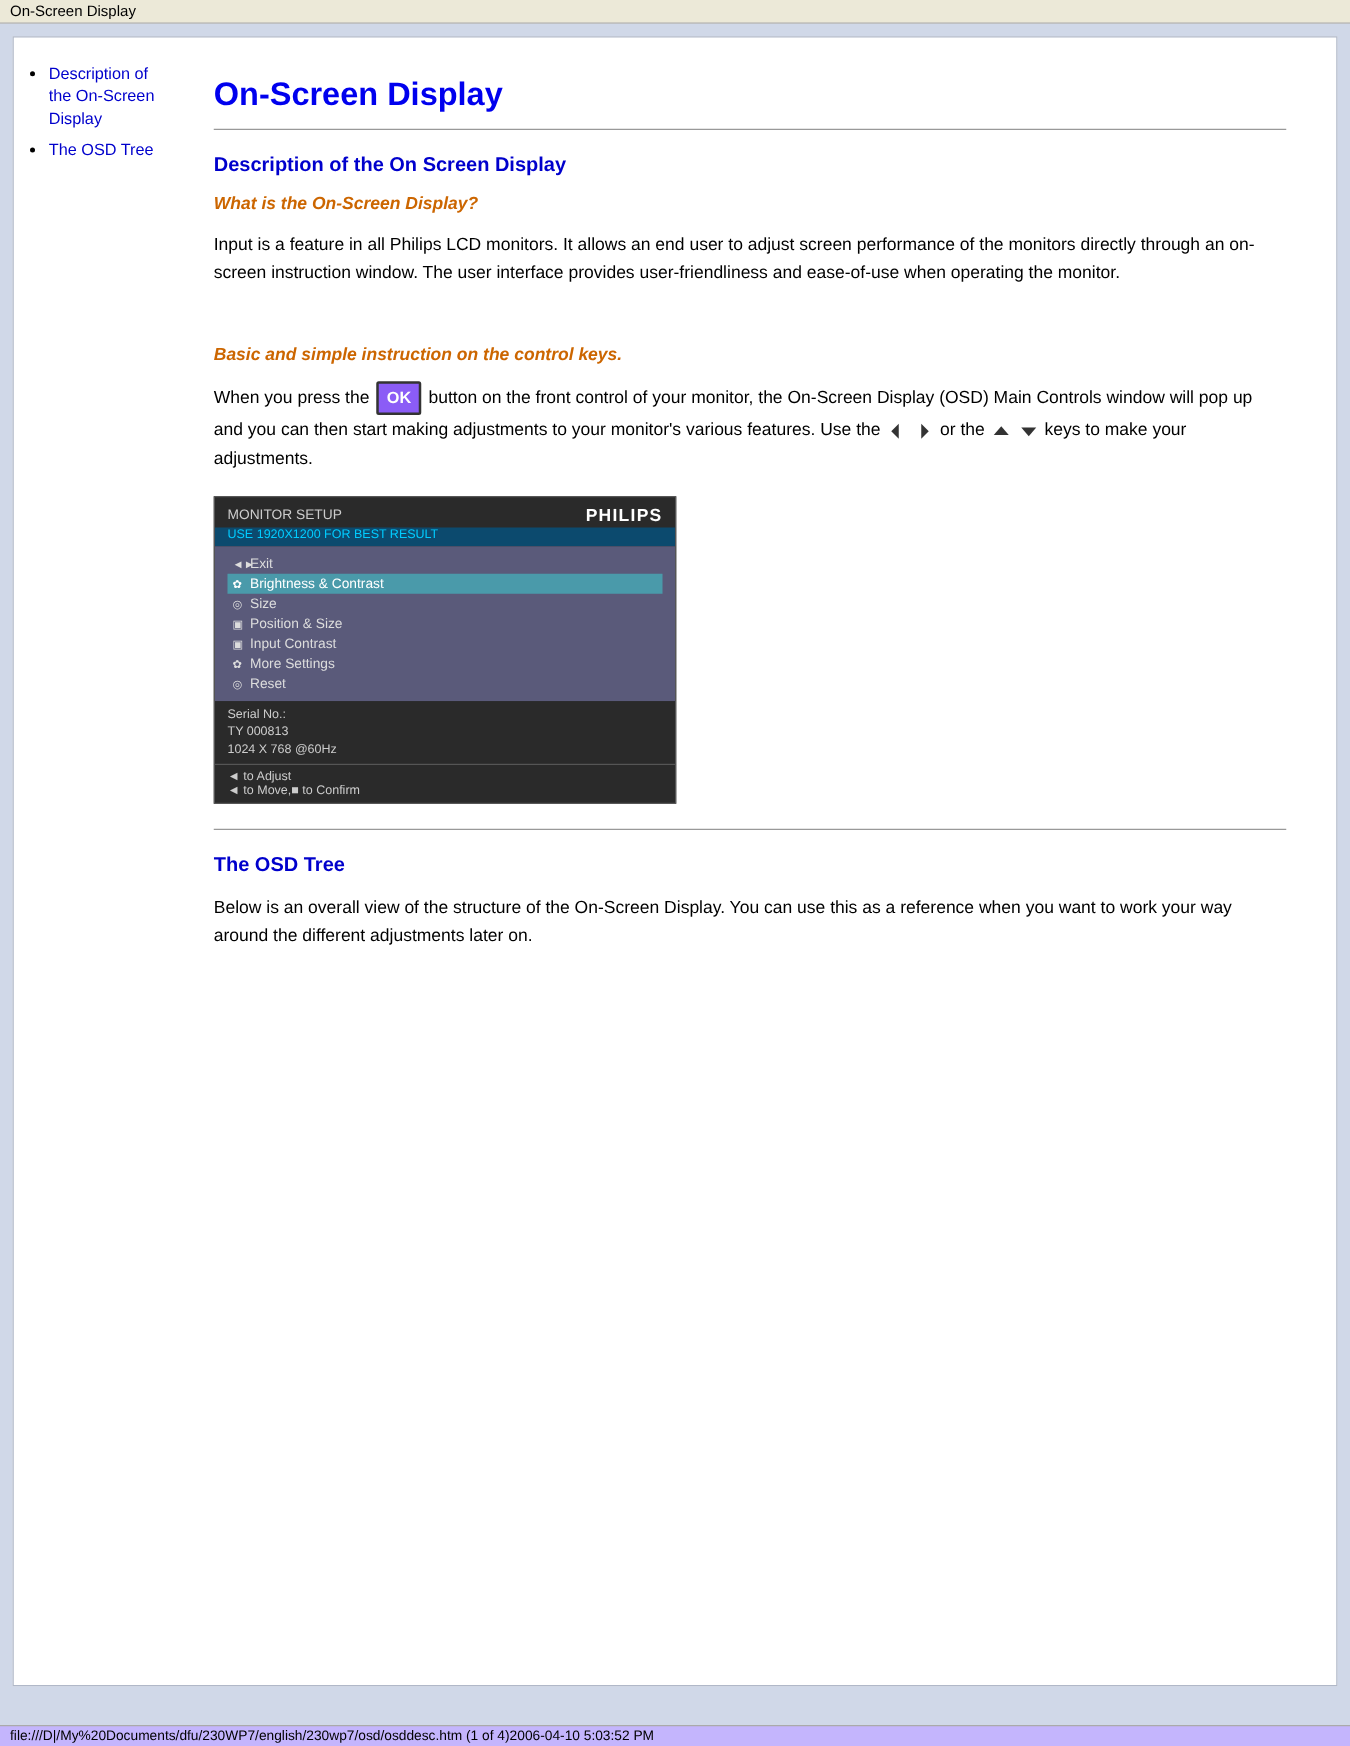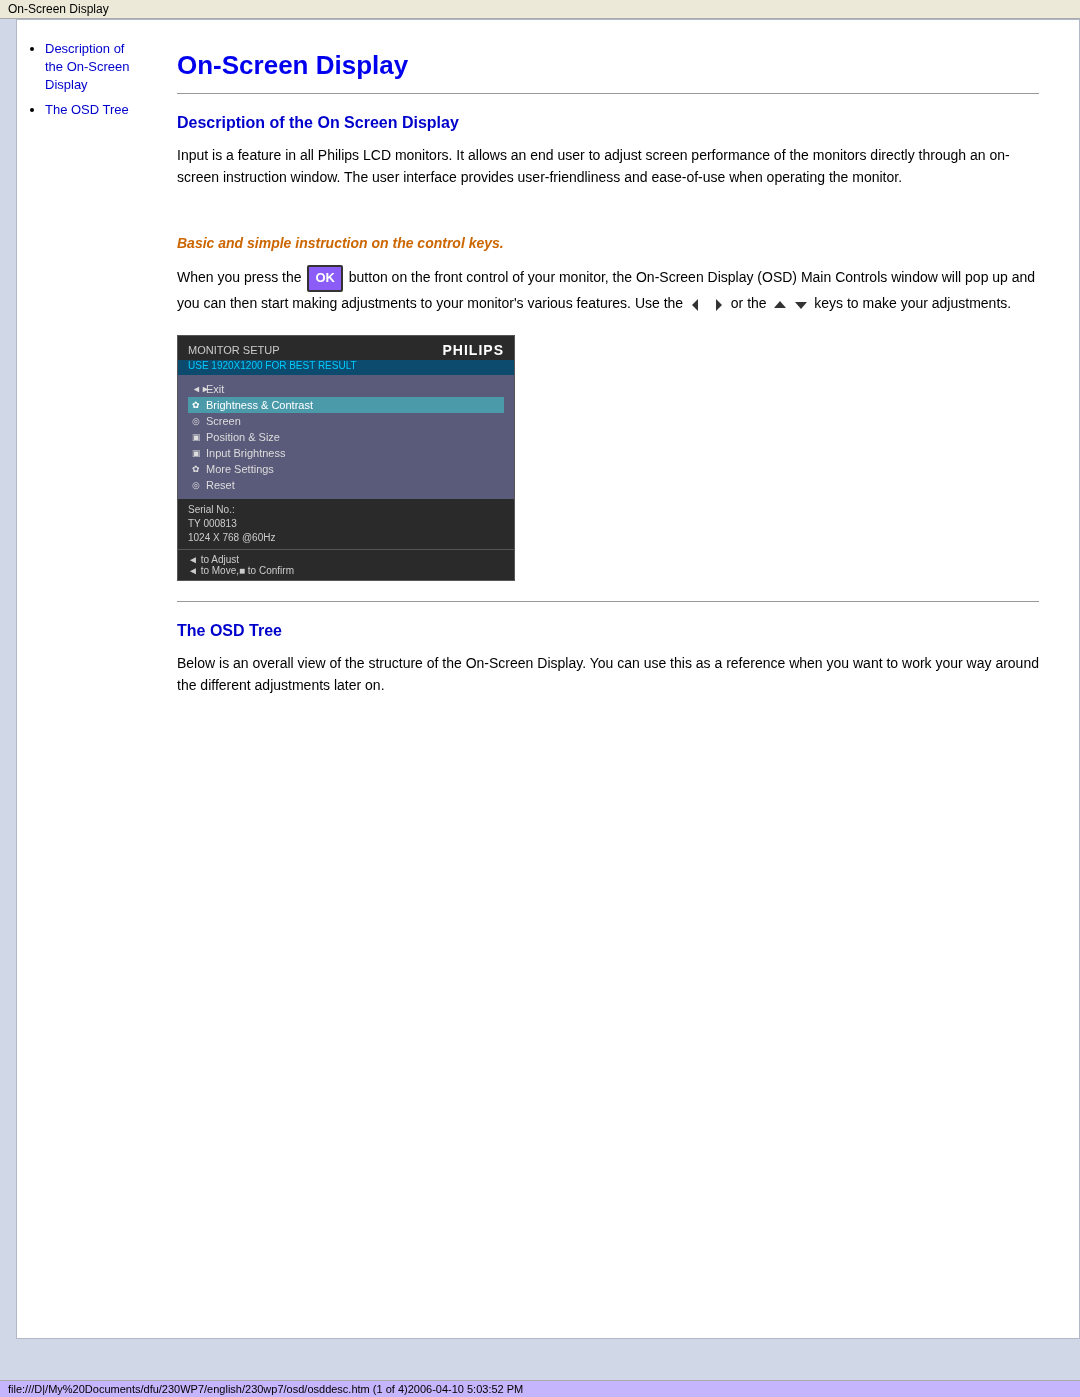--- a/index.html
+++ b/index.html
@@ -14,22 +14,22 @@
     .browser-titlebar {
       background: #ece9d8;
       padding: 2px 8px;
       font-size: 12px;
       color: #000;
       border-bottom: 1px solid #aaa;
     }
 
     .page-wrapper {
       background: #d0d8e8;
+      padding: 10px;
       min-height: 1370px;
-      margin-left: 16px;
     }
 
     .main-container {
       background: #fff;
       border: 1px solid #b0b8c8;
       display: flex;
       flex-direction: row;
       min-height: 1320px;
     }
 
@@ -115,21 +115,21 @@
 
     .arrow-icon {
       display: inline-block;
       vertical-align: middle;
       margin: 0 1px;
     }
 
     .monitor-screenshot {
       border: 1px solid #555;
       background: #2a2a2a;
-      width: 338px;
+      width: 370px;
       margin: 20px 0;
       color: #fff;
       font-size: 12px;
     }
 
     .monitor-header {
       background: #2a2a2a;
       display: flex;
       justify-content: space-between;
       align-items: center;
@@ -252,20 +252,21 @@
     <div class="content">
 
       <h1 class="page-title">On-Screen Display</h1>
 
       <hr class="divider">
 
       <div id="description">
 
         <h2 class="section-heading">Description of the On Screen Display</h2>
 
+        <p class="subsection-heading">What is the On-Screen Display?</p>
 
         <p class="body-text">Input is a feature in all Philips LCD monitors. It allows an end user to adjust screen performance of the monitors directly through an on-screen instruction window. The user interface provides user-friendliness and ease-of-use when operating the monitor.</p>
 
         <div class="spacer"></div>
 
         <p class="subsection-heading">Basic and simple instruction on the control keys.</p>
 
         <p class="body-text">
           <span>When you press the </span>
           <span class="inline-ok-button">OK</span>
@@ -306,29 +307,29 @@
             <div class="monitor-menu-item">
               <span class="menu-icon">◄►</span>
               <span>Exit</span>
             </div>
             <div class="monitor-menu-item highlighted">
               <span class="menu-icon">✿</span>
               <span>Brightness &amp; Contrast</span>
             </div>
             <div class="monitor-menu-item">
               <span class="menu-icon">◎</span>
-              <span>Screen</span>
+              <span>Size</span>
             </div>
             <div class="monitor-menu-item">
               <span class="menu-icon">▣</span>
               <span>Position &amp; Size</span>
             </div>
             <div class="monitor-menu-item">
               <span class="menu-icon">▣</span>
-              <span>Input Brightness</span>
+              <span>Input Contrast</span>
             </div>
             <div class="monitor-menu-item">
               <span class="menu-icon">✿</span>
               <span>More Settings</span>
             </div>
             <div class="monitor-menu-item">
               <span class="menu-icon">◎</span>
               <span>Reset</span>
             </div>
           </div>

